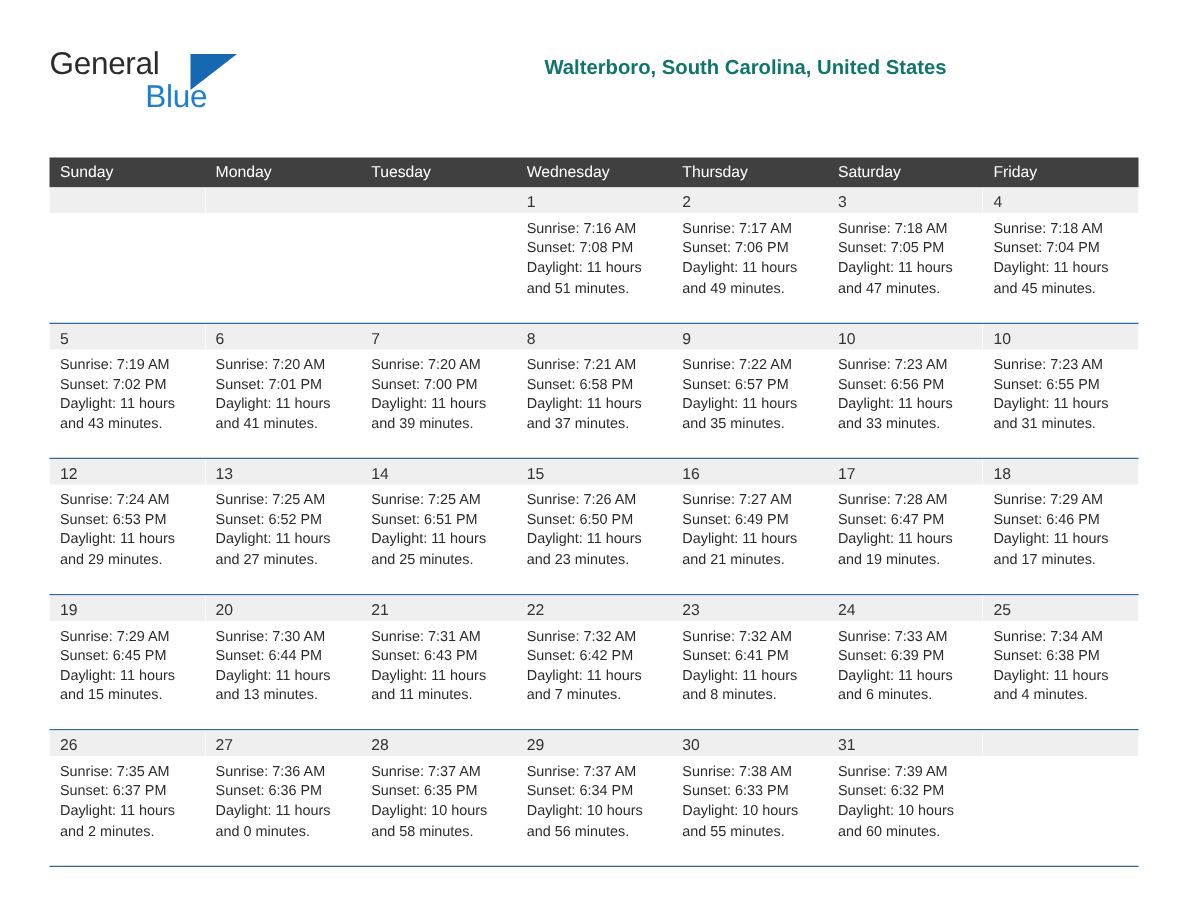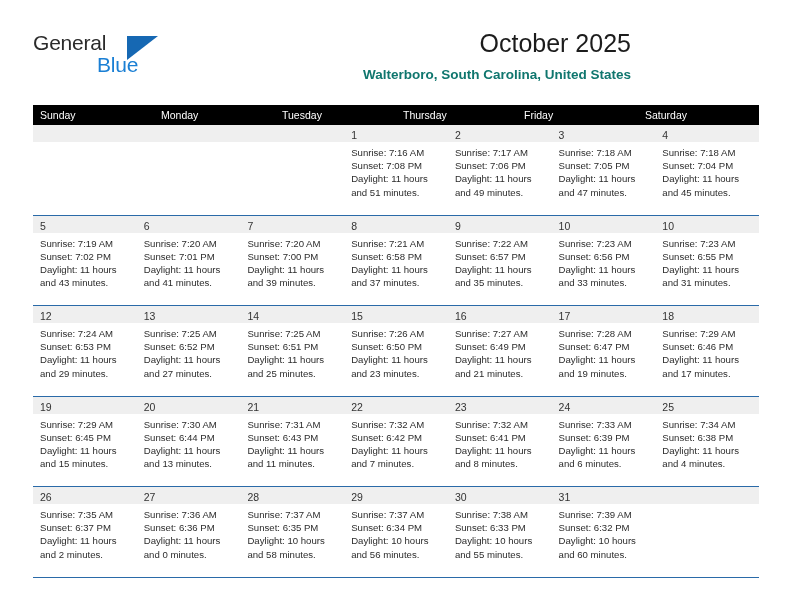--- a/index.html
+++ b/index.html
@@ -91,21 +91,21 @@
 
   
   .calendar {
     position: absolute;
     left: 33px;
     top: 105px;
     width: 726px;
   }
   .dow-row {
     display: flex;
-    background: #000000;
+    background: #404040;
     height: 20px;
   }
   .dow {
     flex: 1 1 0;
     color: #ffffff;
     font-size: 10.5px;
     line-height: 20px;
     padding-left: 7px;
     box-sizing: border-box;
     white-space: nowrap;
@@ -157,34 +157,34 @@
 
   <div class="header">
 
     <div class="brand">
       <span class="brand-general">General</span>
       <span class="brand-blue">Blue</span>
       <span class="brand-triangle"></span>
     </div>
 
     <div class="title-block">
-      <h1 class="cal-title">October 2025</h1>
       <div class="cal-location">Walterboro, South Carolina, United States</div>
     </div>
 
   </div>
 
   <div class="calendar">
     <div class="dow-row" id="dow-row">
         <div class="dow">Sunday</div>
         <div class="dow">Monday</div>
         <div class="dow">Tuesday</div>
+        <div class="dow">Wednesday</div>
         <div class="dow">Thursday</div>
+        <div class="dow">Saturday</div>
         <div class="dow">Friday</div>
-        <div class="dow">Saturday</div>
       </div>
     <div id="weeks-container">
         <div class="week first">
           <div class="cell empty">
             <div class="cell-datebar"><span class="cell-date"></span></div>
           </div>
           <div class="cell empty">
             <div class="cell-datebar"><span class="cell-date"></span></div>
           </div>
           <div class="cell empty">

